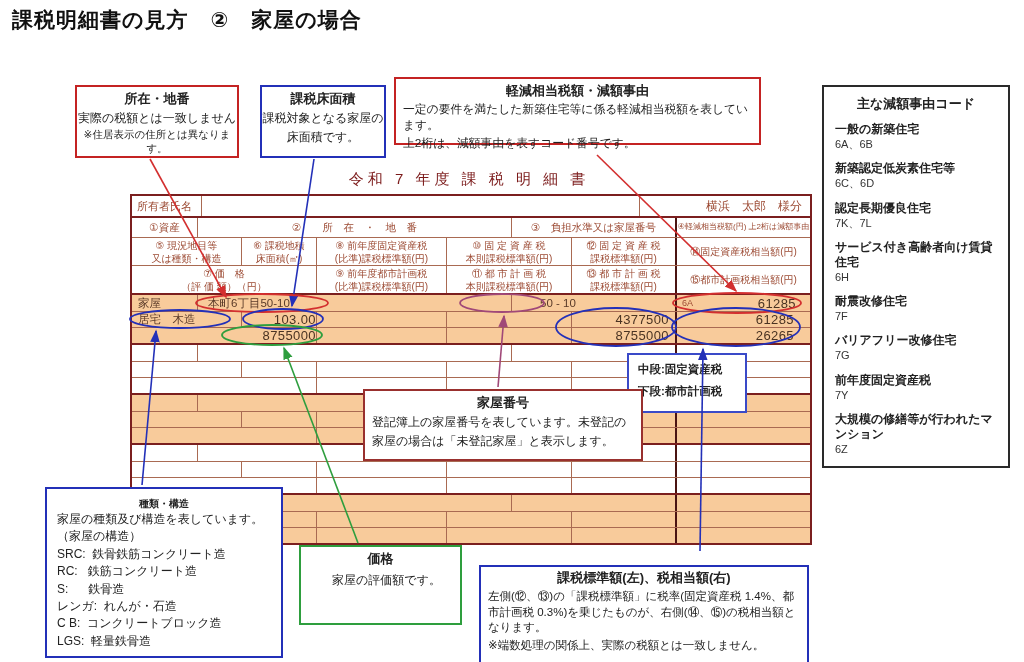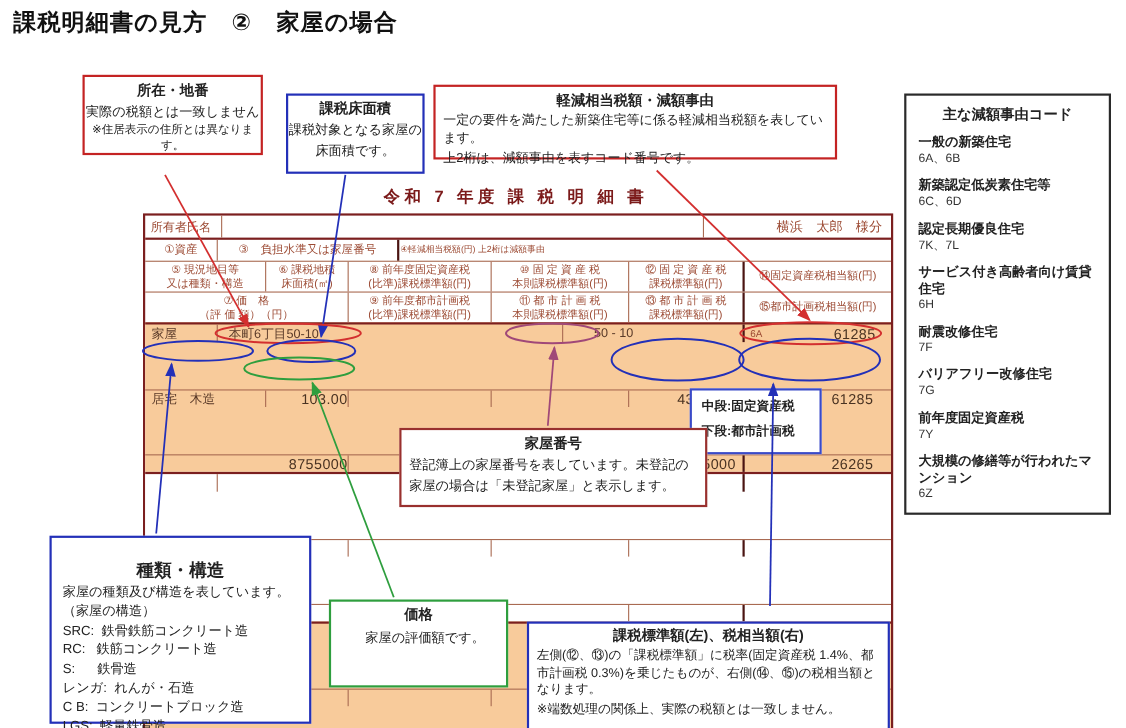--- a/index.html
+++ b/index.html
@@ -9,67 +9,67 @@
 
   
   .callout{position:absolute;background:#fff;box-sizing:border-box;z-index:20;}
   .co-title{font-weight:bold;font-size:13px;text-align:center;margin-top:3px;}
   .co-line{font-size:12px;text-align:center;margin-top:2px;}
   .co-note{font-size:10.5px;text-align:center;margin-top:1px;}
   .red-b{border:2px solid #c42323;}
   .blue-b{border:2px solid #2330b8;}
   .green-b{border:2px solid #2e9e3e;}
   .maroon-b{border:2px solid #99302e;}
-  #box-location{left:75px;top:68px;width:164px;height:73px;}
+  #box-location{left:75px;top:85px;width:164px;height:73px;}
   #box-floorarea{left:260px;top:85px;width:126px;height:73px;}
   #box-reduction{left:394px;top:77px;width:367px;height:68px;}
   #box-reduction .co-line{text-align:left;padding:0 7px;font-size:11.8px;}
   #box-housenum{left:363px;top:389px;width:280px;height:72px;}
   #box-housenum .co-line{text-align:left;padding:0 7px;}
   #box-rowlabels{left:627px;top:353px;width:120px;height:60px;border:2px solid #3a4ac8;}
   #box-rowlabels .rl{font-size:11.5px;font-weight:bold;padding:7px 0 0 9px;}
   #box-kind{left:45px;top:487px;width:238px;height:171px;}
-  #box-kind .co-title{font-size:16px;margin-top:20px;}
+  #box-kind .co-title{font-size:10px;margin-top:8px;}
   #box-kind .k-line{font-size:12px;line-height:1.45;padding-left:10px;white-space:pre;}
   #box-price{left:299px;top:545px;width:163px;height:80px;}
   #box-price .co-line{margin-top:4px;margin-left:12px;}
   #box-taxbase{left:479px;top:565px;width:330px;height:99px;}
   #box-taxbase .co-title{font-size:13px;margin-top:2px;}
   #box-taxbase .co-line{text-align:left;font-size:11.5px;padding:0 7px;margin-top:2px;line-height:1.35;}
 
   
   .codelist{position:absolute;left:822px;top:85px;width:188px;height:383px;border:2px solid #2a2a2a;
             background:#fff;box-sizing:border-box;padding:8px 11px;z-index:5;}
   .cl-title{font-weight:bold;font-size:13px;text-align:center;margin-bottom:9px;}
   .cl-item{margin-bottom:10px;}
   .cl-name{font-weight:bold;font-size:12px;line-height:1.25;}
   .cl-codes{font-size:11px;line-height:1.3;color:#333;}
 
   
   .st-title{position:absolute;left:130px;top:170px;width:678px;text-align:center;font-size:15px;
-            font-weight:bold;color:#7b1a1a;letter-spacing:4px;z-index:2;}
+            font-weight:normal;color:#7b1a1a;letter-spacing:4px;z-index:2;}
   .statement{position:absolute;left:130px;top:194px;width:678px;border:2px solid #7b1f1f;
              box-sizing:content-box;background:#fff;z-index:2;}
   .row{display:flex;align-items:center;box-sizing:border-box;}
   .cell{box-sizing:border-box;height:100%;border-right:1px solid #a96a52;display:flex;align-items:center;overflow:hidden;}
   .cell.last{border-right:none;}
   .cell.dark{border-right:2px solid #4a1412;}
   .h22{height:22px;} .h19{height:19px;} .h28{height:28px;} .h16{height:16px;}
   .owner{border-bottom:2px solid #7b1f1f;}
   .owner-label{width:70px;padding-left:5px;font-size:11px;color:#9c4a33;}
   .owner-fill{flex:1;}
   .owner-val{width:170px;justify-content:flex-end;padding-right:8px;font-size:12px;color:#9c4a33;border-right:none;}
   .hdr .cell{justify-content:center;text-align:center;color:#9c4a33;font-size:10px;line-height:1.3;white-space:pre-line;}
   .wA{width:66px;} .wB{width:314px;} .wC{width:165px;} .wD{width:133px;}
   .w1{width:110px;} .w2{width:75px;} .w3{width:130px;} .w4{width:125px;} .w5{width:105px;} .w6{width:133px;} .w12{width:185px;}
   .hr1 .cell{font-size:10.5px;}
   .tiny{font-size:8px !important;line-height:1.1;}
   .thin-top{border-top:1px solid #a96a52;}
   .block{border-top:2px solid #7b1f1f;}
-  .block .row + .row{border-top:1px solid #a96a52;margin-top:43px;}
+  .block .row + .row{border-top:1px solid #a96a52;}
   .orange{background:#f8cb9b;}
   .white{background:#fff;}
   .txt{font-size:11.5px;color:#5a3a28;}
   .num{font-size:13px;color:#4a3322;letter-spacing:.4px;justify-content:flex-end;}
   .pl6{padding-left:6px;} .pl10{padding-left:10px;} .pl28{padding-left:28px;} .pr4{padding-right:0;}
   .pr6{padding-right:6px;} .pr16{padding-right:16px;}
   .code-amt{justify-content:space-between;padding:0 14px 0 5px;}
   .code{font-size:9px;color:#9c4a33;}
   .amt{font-size:13px;color:#4a3322;letter-spacing:.4px;}
 
@@ -141,20 +141,21 @@
 
   <div class="statement">
     <div class="row h22 owner">
       <div class="cell owner-label">所有者氏名</div>
       <div class="cell owner-fill"></div>
       <div class="cell owner-val">横浜　太郎　様分</div>
     </div>
 
     <div class="row h19 hdr hr1">
       <div class="cell wA">①資産</div>
+      <div class="cell wB">②　　所　在　・　地　番</div>
       <div class="cell wC dark">③　負担水準又は家屋番号</div>
       <div class="cell wD last tiny">④軽減相当税額(円) 上2桁は減額事由</div>
     </div>
 
     <div class="row h28 hdr thin-top">
       <div class="cell w1">⑤ 現況地目等
 又は種類・構造</div>
       <div class="cell w2">⑥ 課税地積
 床面積(㎡)</div>
       <div class="cell w3">⑧ 前年度固定資産税

